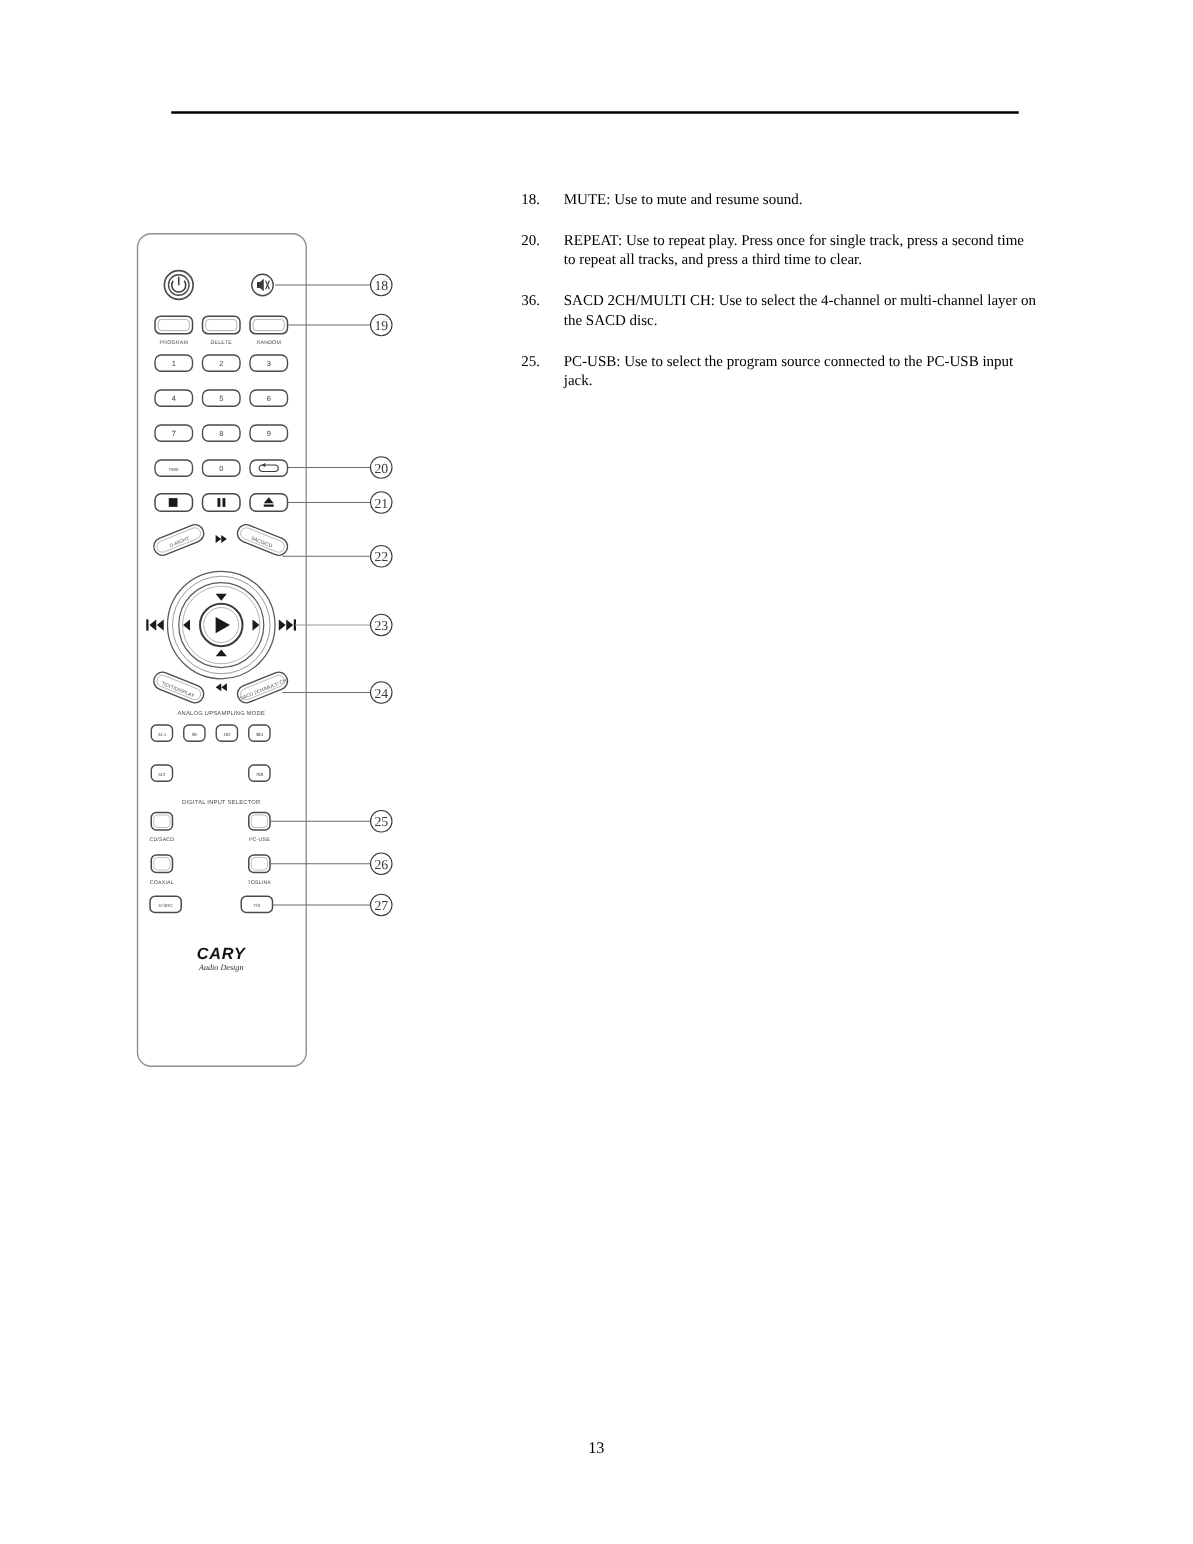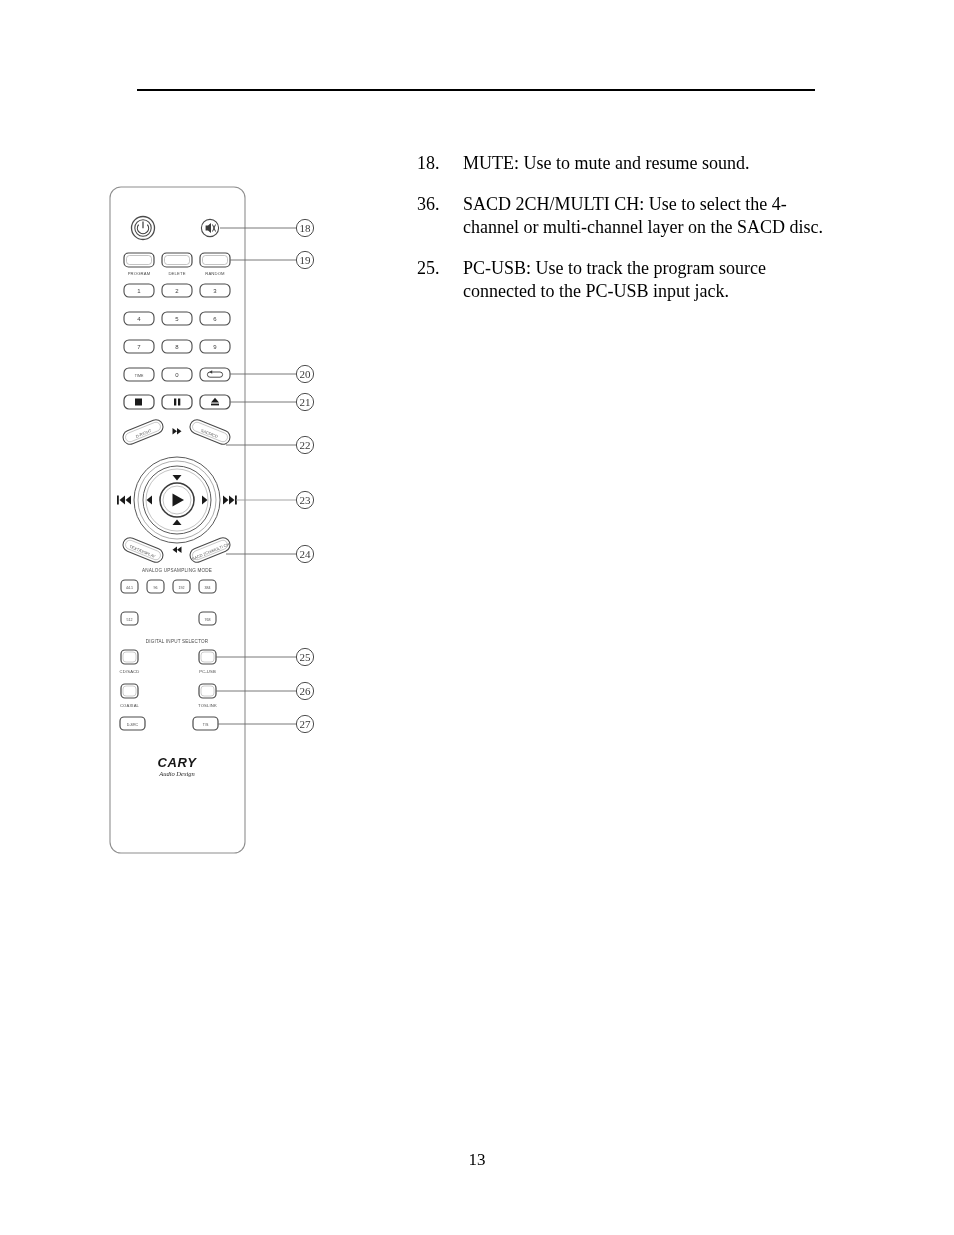--- a/index.html
+++ b/index.html
@@ -29,42 +29,41 @@
   .instructions {
     position: absolute;
     left: 417px;
     top: 152px;
     width: 412px;
   }
   .instr-item {
     display: flex;
     align-items: flex-start;
     margin-bottom: 17px;
-    font-size: 18px;
+    font-size: 12px;
     line-height: 1.31;
   }
   .instr-num {
     width: 34px;
     flex: 0 0 34px;
     text-align: left;
     white-space: pre;
   }
   .instr-text {
     flex: 1 1 auto;
-    margin-left: 12px;
   }
 
   
   .page-number {
     position: absolute;
     left: 0;
     top: 1150px;
     width: 954px;
     text-align: center;
-    font-size: 17px;
+    font-size: 13px;
   }
 
   
   .figure {
     position: absolute;
     left: 100px;
     top: 180px;
     width: 250px;
     height: 690px;
   }
@@ -409,24 +408,28 @@
 
     </svg>
   </div>
 
   <div class="instructions">
     <div class="instr-item">
       <span class="instr-num">18.</span>
       <span class="instr-text">MUTE: Use to mute and resume sound.</span>
     </div>
     <div class="instr-item">
+      <span class="instr-num">20.</span>
+      <span class="instr-text">REPEAT: Use to repeat play. Press once for single track, press a second time to repeat all tracks, and press a third time to clear.</span>
+    </div>
+    <div class="instr-item">
       <span class="instr-num">36.</span>
       <span class="instr-text">SACD 2CH/MULTI CH: Use to select the 4-channel or multi-channel layer on the SACD disc.</span>
     </div>
     <div class="instr-item">
       <span class="instr-num">25.</span>
-      <span class="instr-text">PC-USB: Use to track the program source connected to the PC-USB input jack.</span>
+      <span class="instr-text">PC-USB: Use to select the program source connected to the PC-USB input jack.</span>
     </div>
   </div>
 
   <div class="page-number">13</div>
 
 </div>
 
 </body></html>

